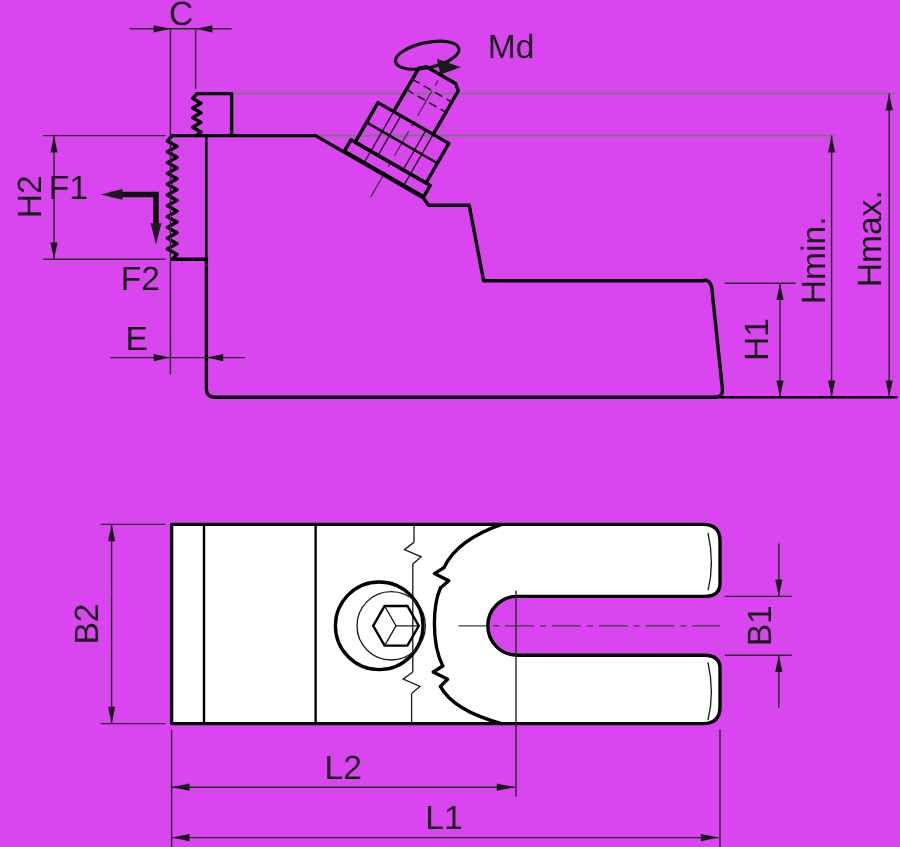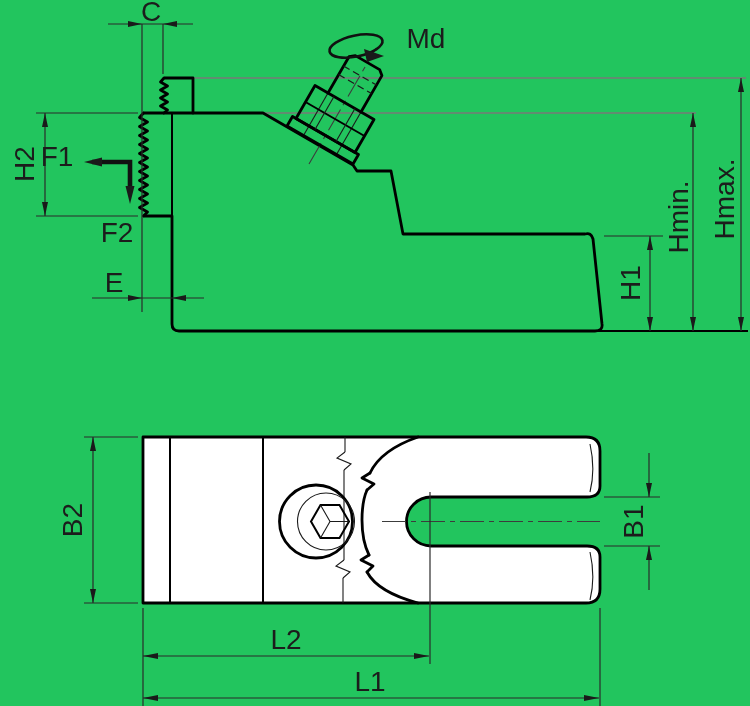--- a/index.html
+++ b/index.html
@@ -1,16 +1,16 @@
 <!DOCTYPE html>
 <html><head>
 <meta charset="utf-8">
 <style>
   html,body{margin:0;padding:0;background:#ffffff;}
-  .stage{width:750px;height:706px;position:relative;background:#22c55e;overflow:hidden;}
+  .stage{width:750px;height:706px;position:relative;background:#d946ef;overflow:hidden;}
   svg{display:block;}
   text{font-family:"Liberation Sans", sans-serif;font-size:28px;fill:#1c1c1c;}
   .outline{stroke:#000;stroke-width:2.8;fill:none;stroke-linejoin:round;stroke-linecap:round;}
   .outline-fill{stroke:#000;stroke-width:2.8;fill:#fff;stroke-linejoin:round;}
   .inner{stroke:#000;stroke-width:2;fill:none;}
   .thin{stroke:#1a1a1a;stroke-width:1.1;fill:none;}
   .dim{stroke:#2b2b2b;stroke-width:1.2;fill:none;}
   .arrow{fill:#1a1a1a;stroke:none;}
   .refline{stroke:#787878;stroke-width:1.4;fill:none;}
   .force{stroke:#111;stroke-width:4.6;fill:none;}

